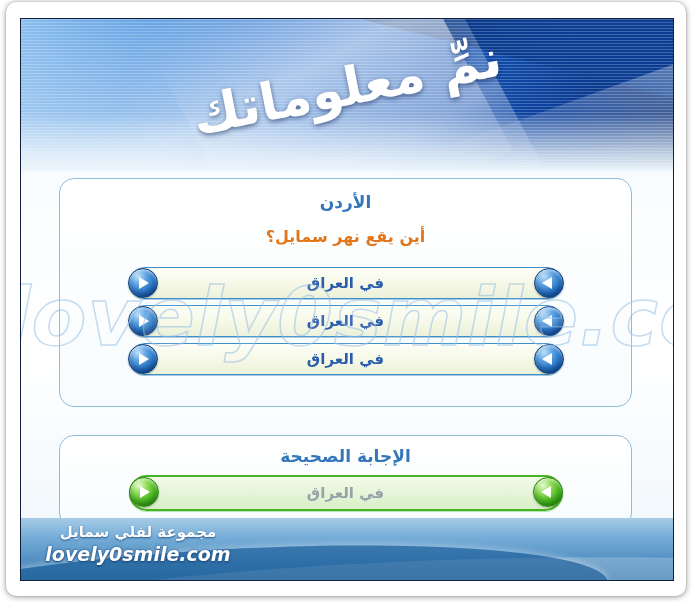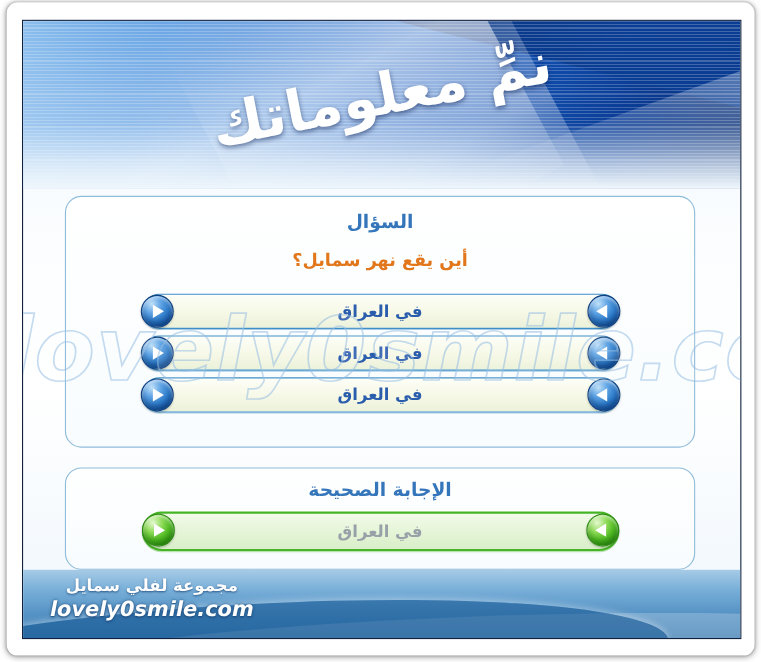--- a/index.html
+++ b/index.html
@@ -36,21 +36,21 @@
   .header-title { position:absolute; left:0; right:0; top:38px; text-align:center;
     color:#ffffff; font-size:52px; font-weight:bold;
     transform:rotate(-11deg); letter-spacing:1px;
     text-shadow:0 2px 5px rgba(3,25,80,.55); }
 
   
   .panel { position:absolute; left:38px; width:573px;
     background:linear-gradient(180deg,#ffffff 0%,#f8fcfe 100%);
     border:1px solid #8fbcd9; border-radius:15px; text-align:center; }
   .panel-question { top:159px; height:229px; }
-  .panel-answer   { top:406px; height:93px;  }
+  .panel-answer   { top:416px; height:93px;  }
 
   .section-heading { color:#3576bb; font-weight:bold; font-size:17px; margin-top:13px; }
   .question-text   { color:#e2761b; font-weight:bold; font-size:16px; margin-top:15px; }
 
   .options { margin-top:21px; display:flex; flex-direction:column; align-items:center; gap:6px; }
 
   .pill { position:relative; width:434px; height:32px; border-radius:16px;
     border:1px solid #3e8fc7;
     background:linear-gradient(180deg,#fdfef7 0%,#f6f8e6 55%,#ebf1d9 100%);
     box-shadow:0 1px 0 rgba(62,143,199,.45);
@@ -108,21 +108,21 @@
       <div class="wedge-dark"></div>
       <div class="beam1"></div>
       <div class="beam2"></div>
       <div class="wedge-right"></div>
       <div class="scanlines"></div>
       <div class="fade"></div>
       <div class="header-title" dir="rtl">نمِّ معلوماتك</div>
     </div>
 
     <div class="panel panel-question" dir="rtl">
-      <div class="section-heading">السؤال</div>
+      <div class="section-heading">الأردن</div>
       <div class="question-text">أين يقع نهر سمايل؟</div>
       <div class="options">
 
         <div class="pill">
           <span class="orb orb-left">
               <span class="tri-right"></span>
             </span>
           <span>في العراق</span>
           <span class="orb orb-right">
               <span class="tri-left"></span>

